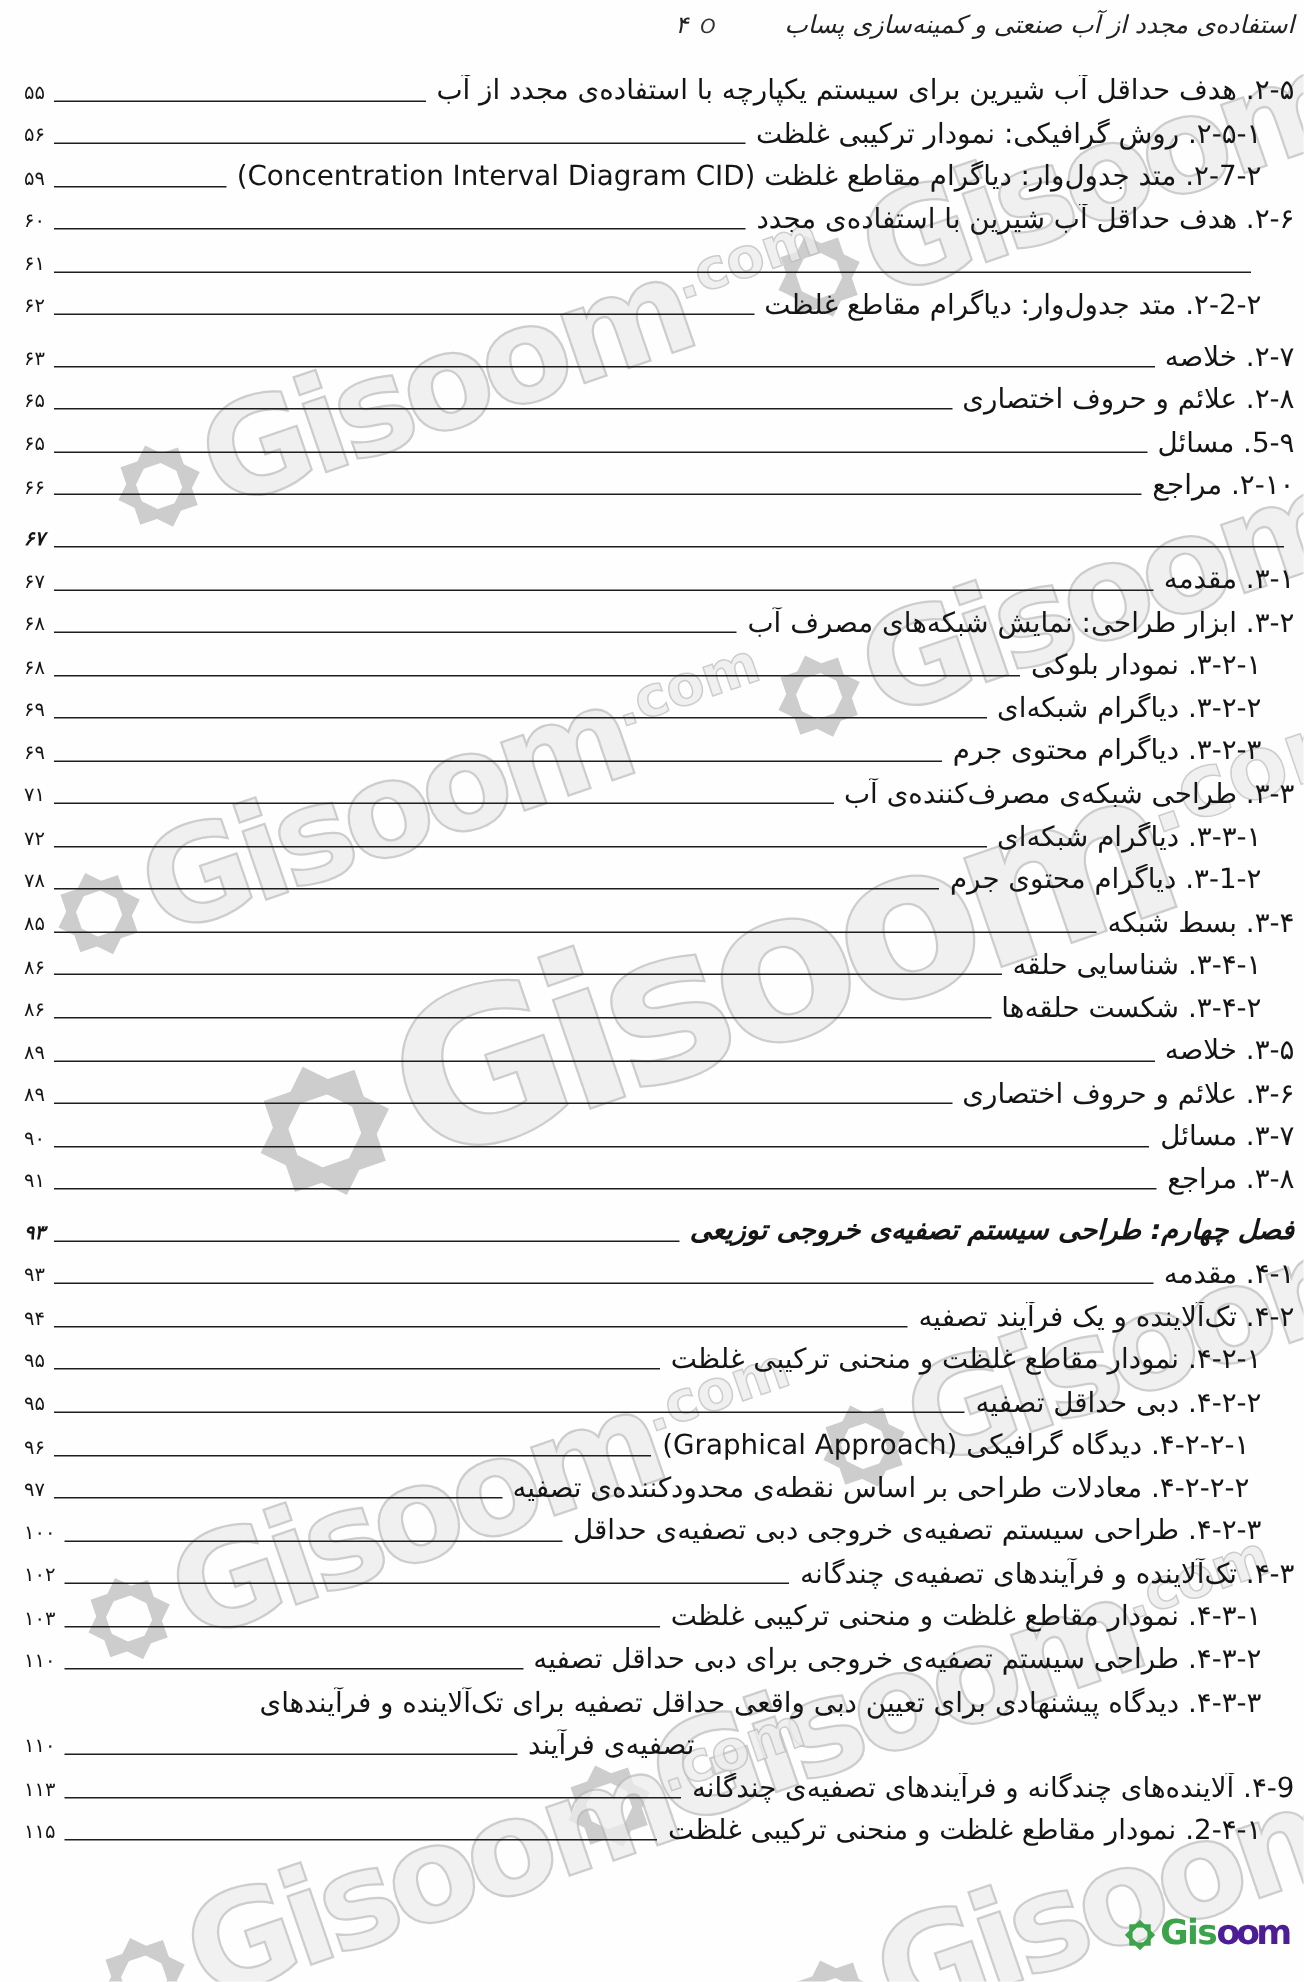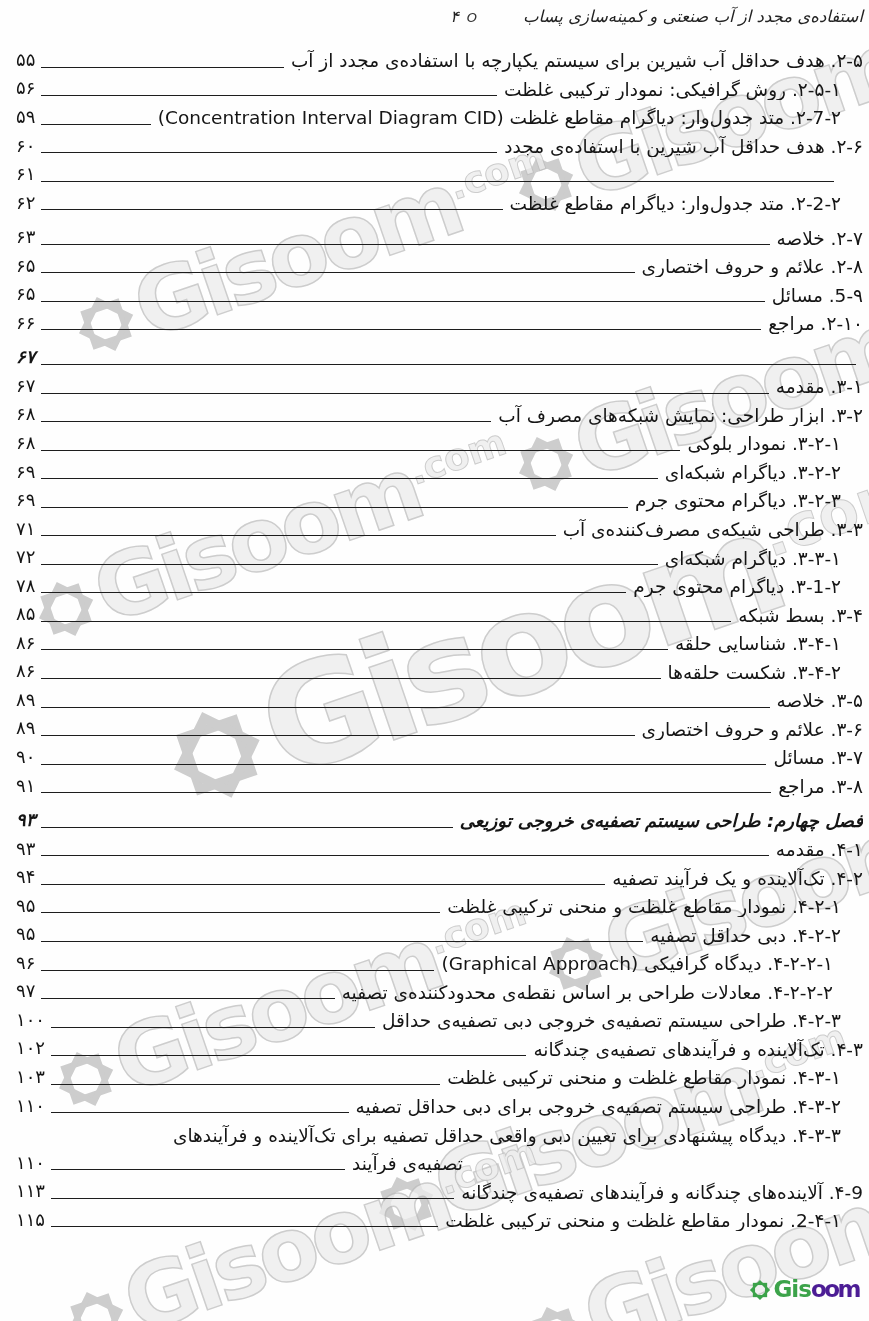--- a/index.html
+++ b/index.html
@@ -36,21 +36,21 @@
   .toc-row{
     display:flex;align-items:flex-end;height:28.55px;
     white-space:nowrap;font-size:18.5px;line-height:1.15;
   }
   .toc-row.gap{margin-top:6px;}
   .toc-row .t-title{flex:0 1 auto;overflow:hidden;}
   .toc-row .leader{
     flex:1 1 auto;min-width:10px;border-bottom:1.6px solid #1d1d1d;
     margin:0 7px 4px 6px;
   }
-  .toc-row .t-page{flex:0 0 auto;font-size:18px;padding-bottom:1px;}
+  .toc-row .t-page{flex:0 0 auto;font-size:13px;padding-bottom:1px;}
   .toc-row.lvl2{padding-right:22px;}
   .toc-row.lvl3{padding-right:30px;}
   .toc-row.chapter{font-weight:bold;font-style:italic;font-size:18px;}
   .toc-row.chapter .t-page{font-weight:bold;font-style:italic;}
   .toc-row.cont{padding-right:400px;}
 
   
   .gisoom-logo{
     position:absolute;right:10px;bottom:20px;z-index:2;
     display:flex;align-items:center;direction:ltr;

